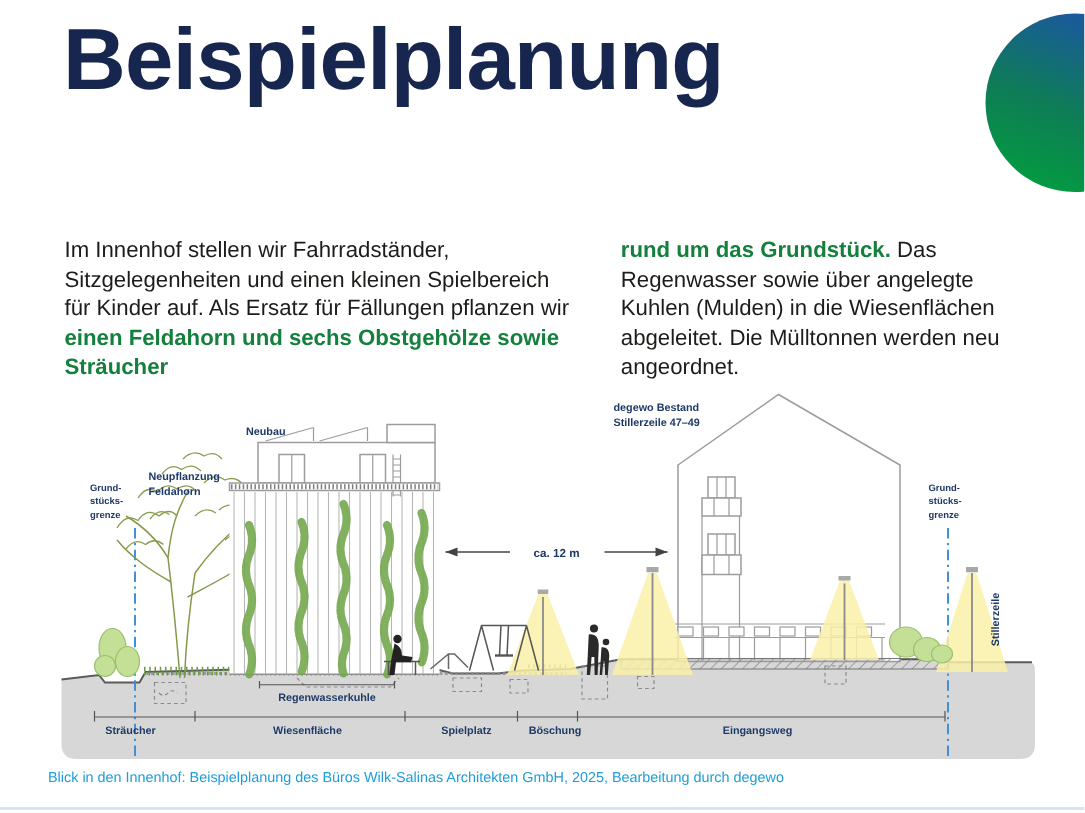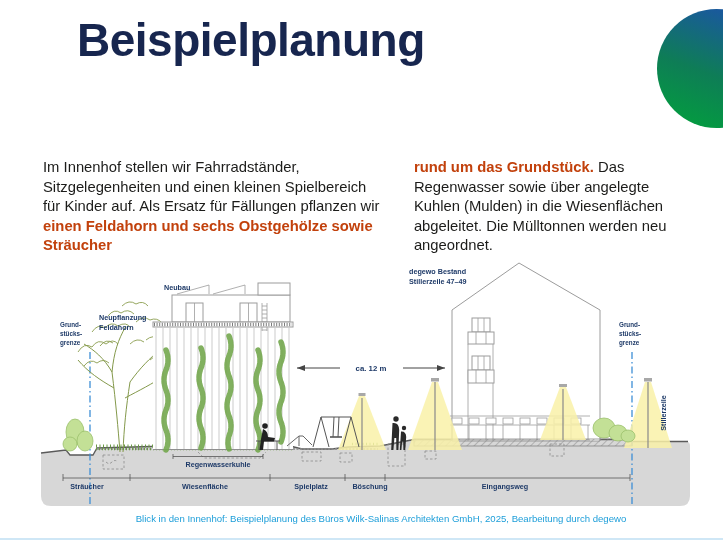--- a/index.html
+++ b/index.html
@@ -8,39 +8,39 @@
     position:relative; width:723px; height:542px; background:#ffffff;
     overflow:hidden; font-family:"Liberation Sans", sans-serif;
   }
   .brand-circle {
     position:absolute; left:657px; top:9px; width:119px; height:119px;
     border-radius:50%;
     background:linear-gradient(200deg, #1b55a5 8%, #0e7d56 55%, #049a41 90%);
   }
   .title {
     position:absolute; left:42px; top:13px;
-    font-size:46px; line-height:54px; font-weight:bold;
-    color:#17264f; letter-spacing:-0.5px;margin-left:35px;
+    font-size:58px; line-height:54px; font-weight:bold;
+    color:#17264f; letter-spacing:-0.5px;
   }
   .intro {
     position:absolute; left:43px; top:158px; width:640px;
     display:flex; gap:28px;
     font-size:14.8px; line-height:19.6px; color:#1c1c1a;
   }
   .intro .col-left  { width:344px; }
   .intro .col-right { width:270px; }
-  .intro strong { font-weight:bold; color:#c2410c; }
+  .intro strong { font-weight:bold; color:#15803d; }
   .diagram { position:absolute; left:0; top:0; width:723px; height:542px; }
   .diagram text {
     font-family:"Liberation Sans", sans-serif;
     font-weight:bold; fill:#1e3a68;
   }
   .caption {
-    position:absolute; left:51px; top:513px; width:660px;
-    font-size:9.6px; color:#1d9ed9; font-weight:normal;text-align:center;
+    position:absolute; left:32px; top:513px; width:660px;
+    font-size:9.6px; color:#1d9ed9; font-weight:normal;
   }
   .bottom-line {
     position:absolute; left:0; top:538px; width:723px; height:2px;
     background:#cfe7f6;
   }
   .dash { stroke:#8c8c8c; fill:none; stroke-dasharray:2.5 2; stroke-width:.8; }
   .bld  { fill:#ffffff; stroke:#9c9c9c; stroke-width:1; }
   .thin { stroke:#9c9c9c; stroke-width:.8; fill:none; }
 </style>
 </head>

